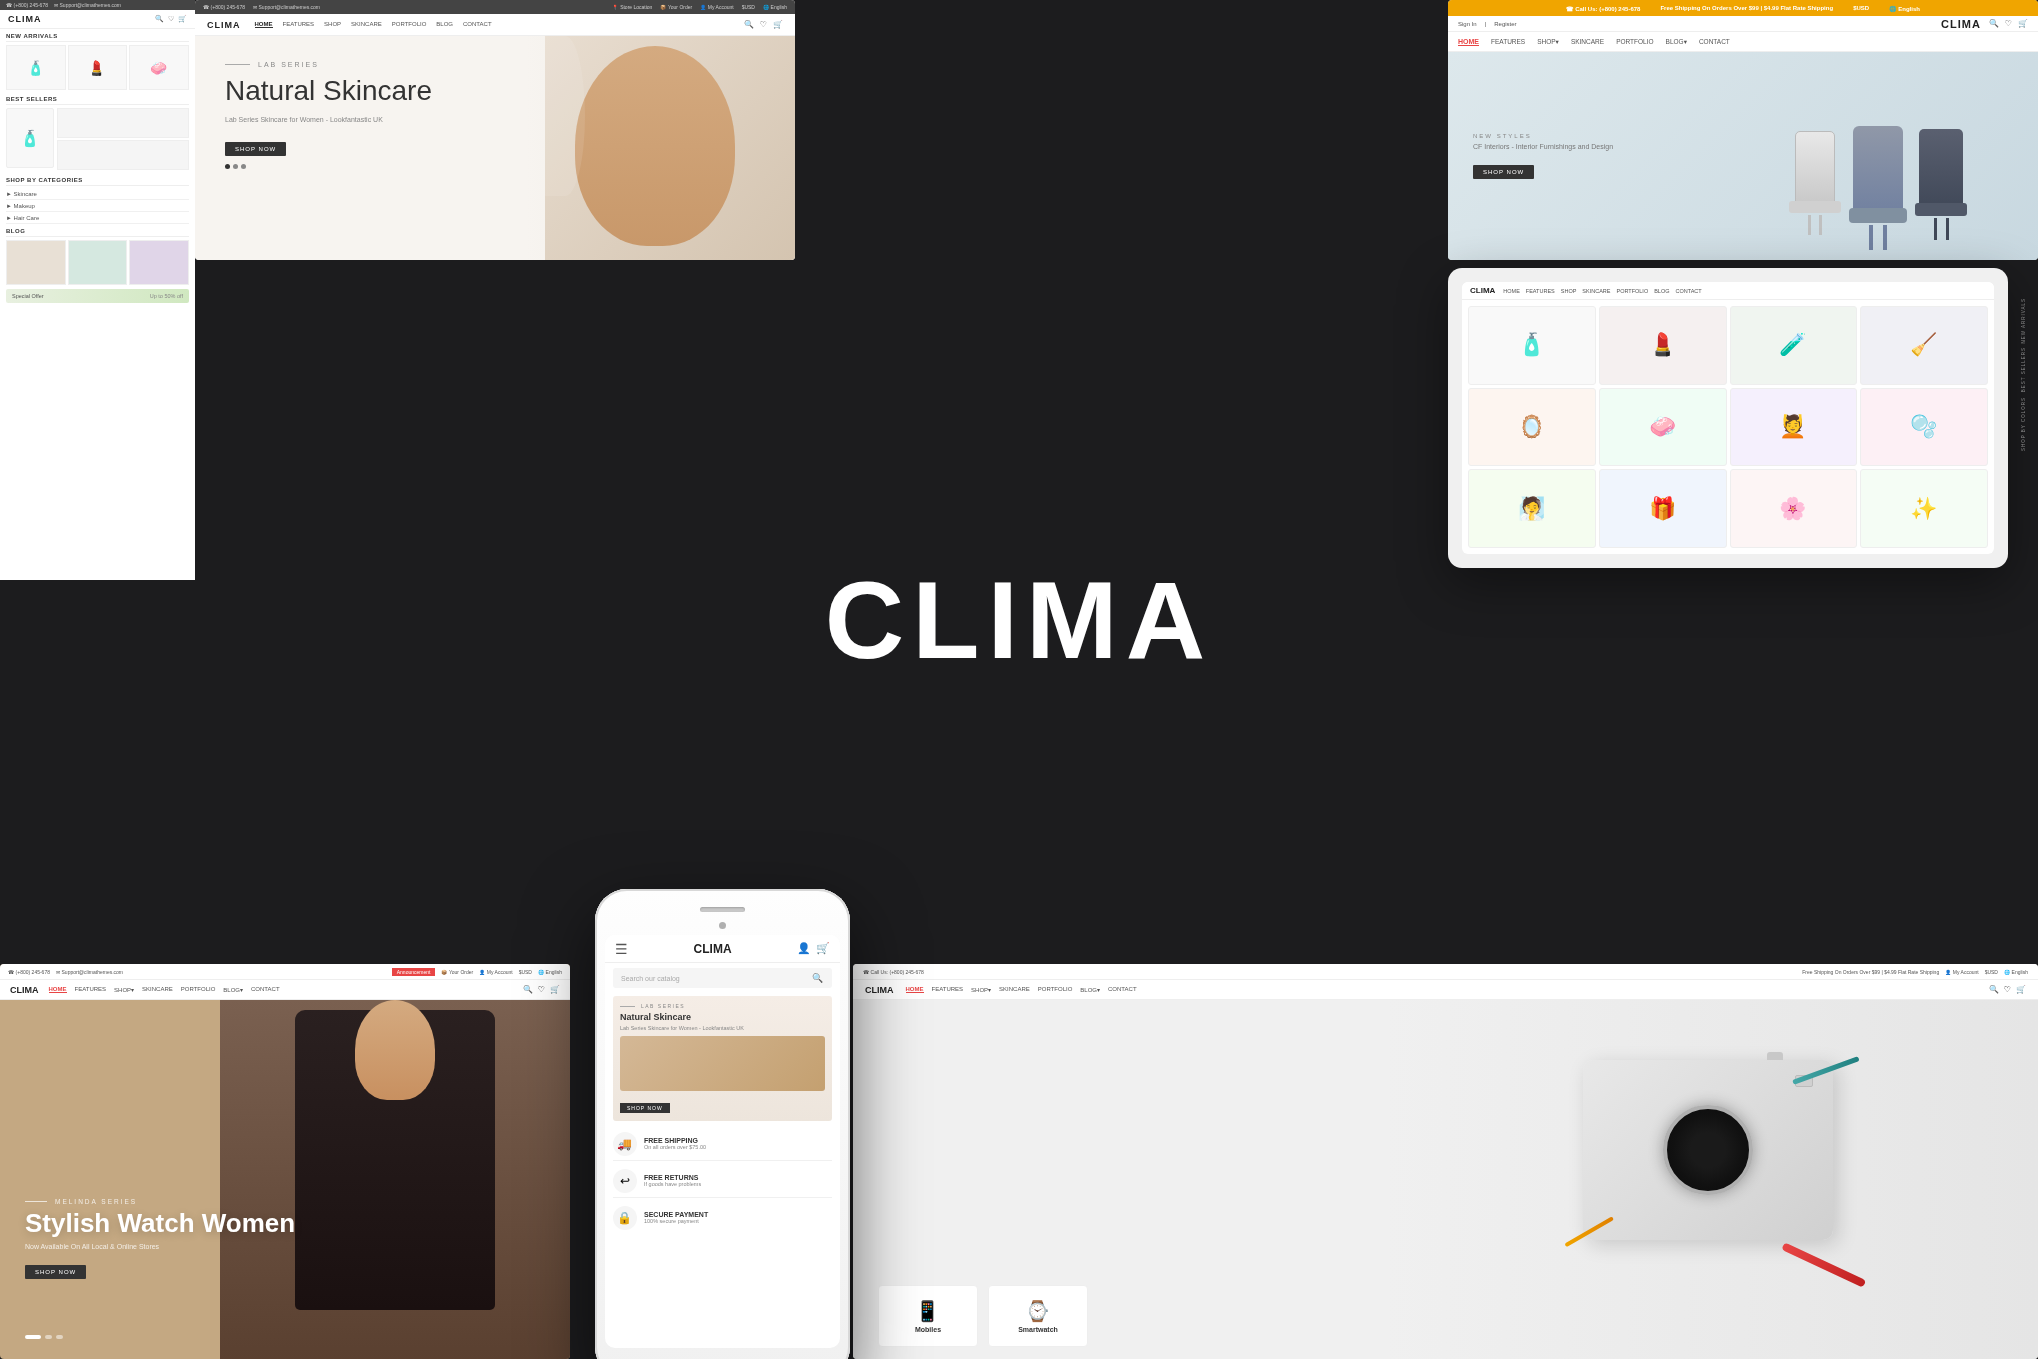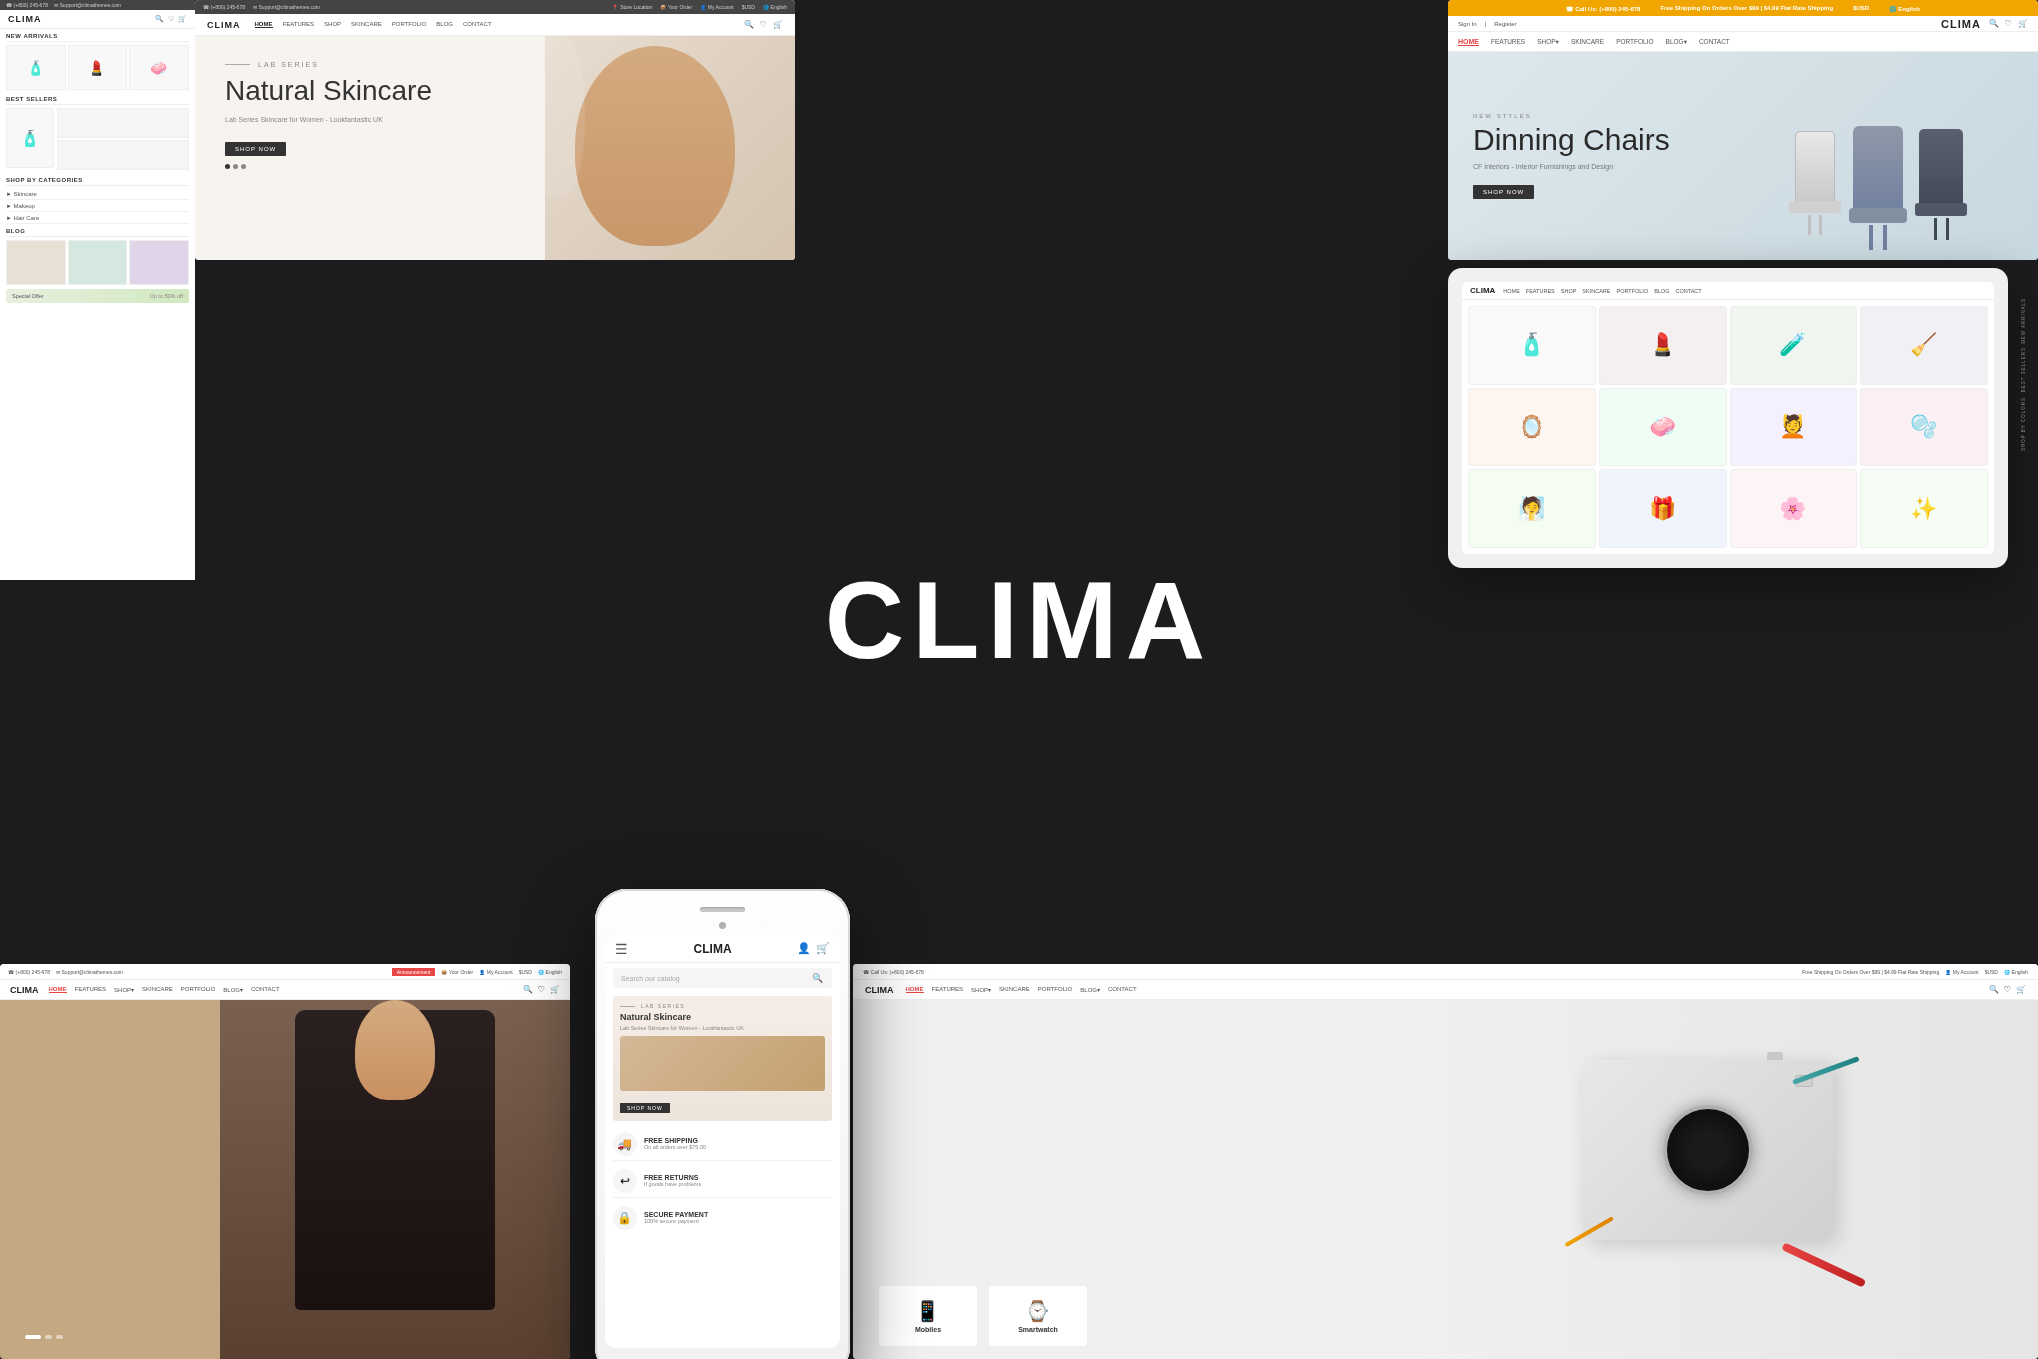--- a/index.html
+++ b/index.html
@@ -311,21 +311,20 @@
     <span style="font-size:6.5px;color:#555;">SHOP▾</span>
     <span style="font-size:6.5px;color:#555;">SKINCARE</span>
     <span style="font-size:6.5px;color:#555;">PORTFOLIO</span>
     <span style="font-size:6.5px;color:#555;">BLOG▾</span>
     <span style="font-size:6.5px;color:#555;">CONTACT</span>
   </div>
 
   <div style="height:calc(100% - 52px);background:linear-gradient(135deg,#dde8ec 0%,#c8d8e0 100%);display:flex;align-items:center;position:relative;">
     <div style="padding:20px 25px;z-index:2;flex:1;">
       <div style="font-size:6px;color:#888;letter-spacing:2px;text-transform:uppercase;margin-bottom:4px;">NEW STYLES</div>
-      <div style="font-size:30px;font-weight:300;color:#2a2a2a;line-height:1.15;margin-bottom:6px;">Dinning Chairs</div>
       <div style="font-size:7px;color:#777;margin-bottom:10px;">CF Interiors - Interior Furnishings and Design</div>
       <div class="shop-now-btn">SHOP NOW</div>
     </div>
 
     <div style="position:absolute;right:20px;top:10px;bottom:10px;width:280px;display:flex;align-items:flex-end;justify-content:center;gap:8px;">
 
       <div style="display:flex;flex-direction:column;align-items:center;margin-bottom:15px;">
         <div style="width:40px;height:75px;background:linear-gradient(to bottom,#e8e8e8,#c8c8c8);border-radius:5px 5px 2px 2px;border:1px solid #bbb;"></div>
         <div style="width:52px;height:12px;background:#d0d0d0;border-radius:3px;margin-top:-5px;"></div>
         <div style="display:flex;gap:8px;margin-top:2px;">
@@ -419,20 +418,29 @@
     </div>
     <div style="display:flex;gap:5px;font-size:8px;">
       <span>🔍</span>
       <span>♡</span>
       <span>🛒</span>
     </div>
   </div>
 
   <div style="height:calc(100% - 36px);display:flex;align-items:center;position:relative;">
 
+    <div style="position:absolute;bottom:80px;left:25px;z-index:3;">
+      <div style="display:flex;align-items:center;gap:8px;margin-bottom:4px;">
+        <div style="width:22px;height:1px;background:rgba(255,255,255,0.7);"></div>
+        <span style="font-size:6.5px;color:rgba(255,255,255,0.8);letter-spacing:2px;text-transform:uppercase;">MELINDA SERIES</span>
+      </div>
+      <div style="font-size:26px;font-weight:700;color:#fff;line-height:1.1;margin-bottom:5px;text-shadow:0 2px 10px rgba(0,0,0,0.2);">Stylish Watch Women</div>
+      <div style="font-size:7px;color:rgba(255,255,255,0.8);margin-bottom:10px;">Now Available On All Local &amp; Online Stores</div>
+      <div class="shop-now-btn">SHOP NOW</div>
+    </div>
 
     <div style="position:absolute;right:0;top:0;bottom:0;width:350px;background:linear-gradient(to bottom,#7a6050,#5a4030);overflow:hidden;">
 
       <div style="position:absolute;left:50%;transform:translateX(-50%);top:10px;width:200px;height:300px;background:linear-gradient(to bottom,#2a2020,#1a1010);border-radius:10px 10px 5px 5px;"></div>
       <div style="position:absolute;left:50%;transform:translateX(-50%);top:0;width:80px;height:100px;background:linear-gradient(to bottom,#d4aa80,#c89060);border-radius:50% 50% 40% 40%;"></div>
     </div>
 
     <div style="position:absolute;bottom:20px;left:25px;display:flex;gap:4px;">
       <div style="width:16px;height:4px;background:#fff;border-radius:2px;"></div>
       <div style="width:7px;height:4px;background:rgba(255,255,255,0.5);border-radius:2px;"></div>

